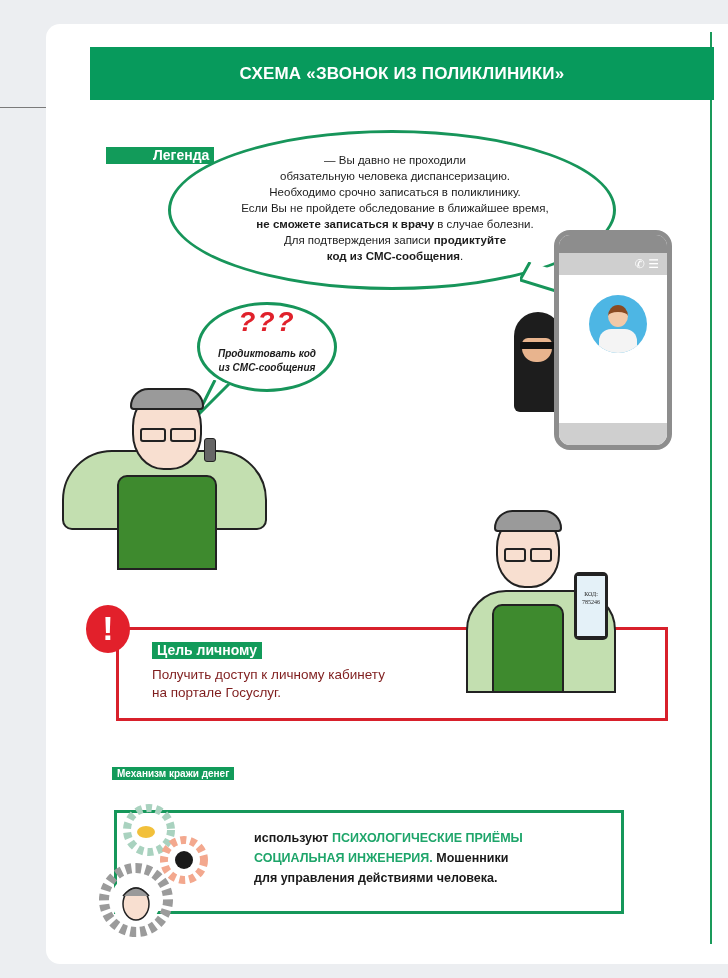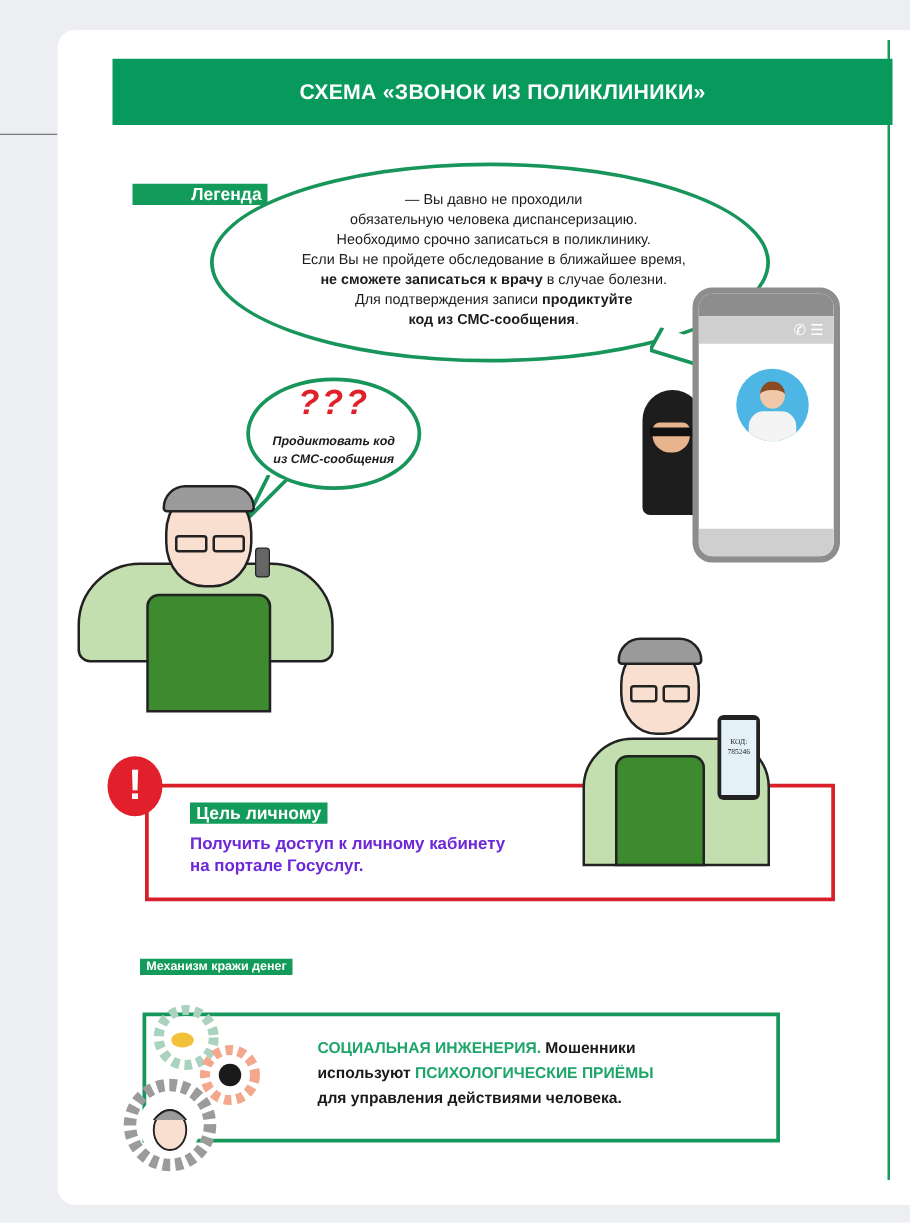--- a/index.html
+++ b/index.html
@@ -84,21 +84,21 @@
 
   .goal-box {
     position: absolute; left: 116px; top: 627px; width: 552px; height: 94px;
     border: 3px solid #d8202b;
   }
   .excl {
     position: absolute; left: 86px; top: 605px; width: 44px; height: 48px; border-radius: 50%;
     background: #e2202b; color: #fff; font-weight: bold; font-size: 34px; text-align: center; line-height: 46px;
   }
   .goal-text {
-    position: absolute; left: 152px; top: 666px; font-weight: bold; font-size: 13.5px; line-height: 18px; color: #6d28d9;
+    position: absolute; left: 152px; top: 666px; font-weight: normal; font-size: 13.5px; line-height: 18px; color: #7f1d1d;
   }
 
   .mech-box {
     position: absolute; left: 114px; top: 810px; width: 510px; height: 104px;
     border: 3px solid #15975a;
   }
   .mech-text {
     position: absolute; left: 254px; top: 828px; font-weight: bold; font-size: 12.5px; line-height: 20px; color: #1a1a1a;
   }
   .mech-text .g { color: #1ea56a; }
@@ -197,16 +197,16 @@
   <circle cx="55" cy="30" r="17" fill="#fff"></circle>
   <ellipse cx="52" cy="32" rx="9" ry="6" fill="#f2c03a"></ellipse>
   <circle cx="90" cy="60" r="15" fill="#fff"></circle>
   <circle cx="90" cy="60" r="9" fill="#1a1a1a"></circle>
   <circle cx="42" cy="100" r="25" fill="#fff"></circle>
   <ellipse cx="42" cy="104" rx="13" ry="16" fill="#f8dfd0" stroke="#222" stroke-width="1.5"></ellipse>
   <path d="M29 96 Q42 80 55 96" fill="#9a9a9a" stroke="#222" stroke-width="1.5"></path>
 </svg>
 
 <div class="mech-text">
+  <div><span>используют </span><span class="g">ПСИХОЛОГИЧЕСКИЕ ПРИЁМЫ</span></div>
   <div><span class="g">СОЦИАЛЬНАЯ ИНЖЕНЕРИЯ.</span><span> Мошенники</span></div>
-  <div><span>используют </span><span class="g">ПСИХОЛОГИЧЕСКИЕ ПРИЁМЫ</span></div>
   <div>для управления действиями человека.</div>
 </div>
 
 </body></html>

